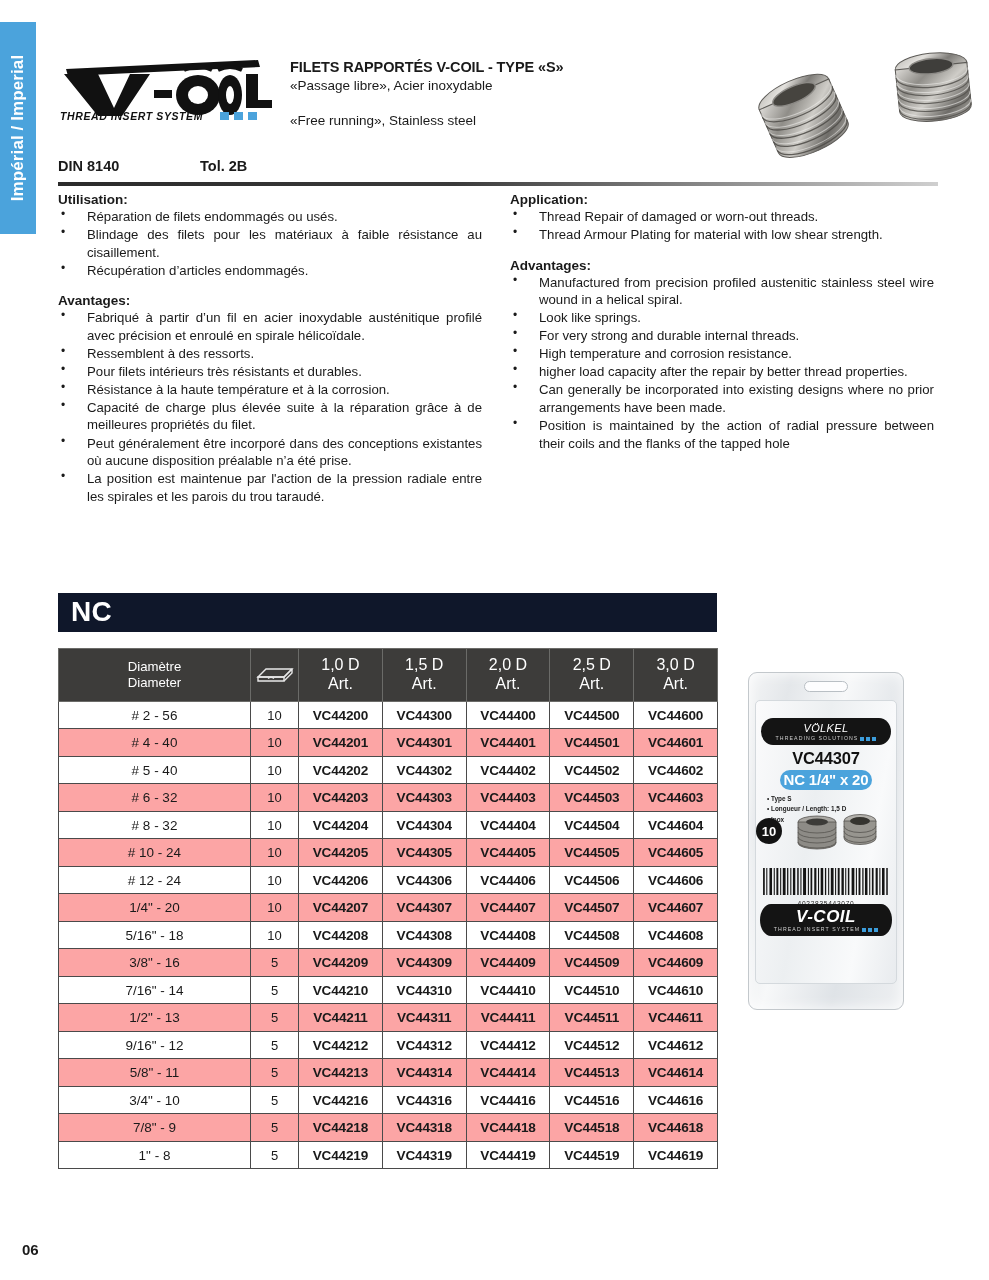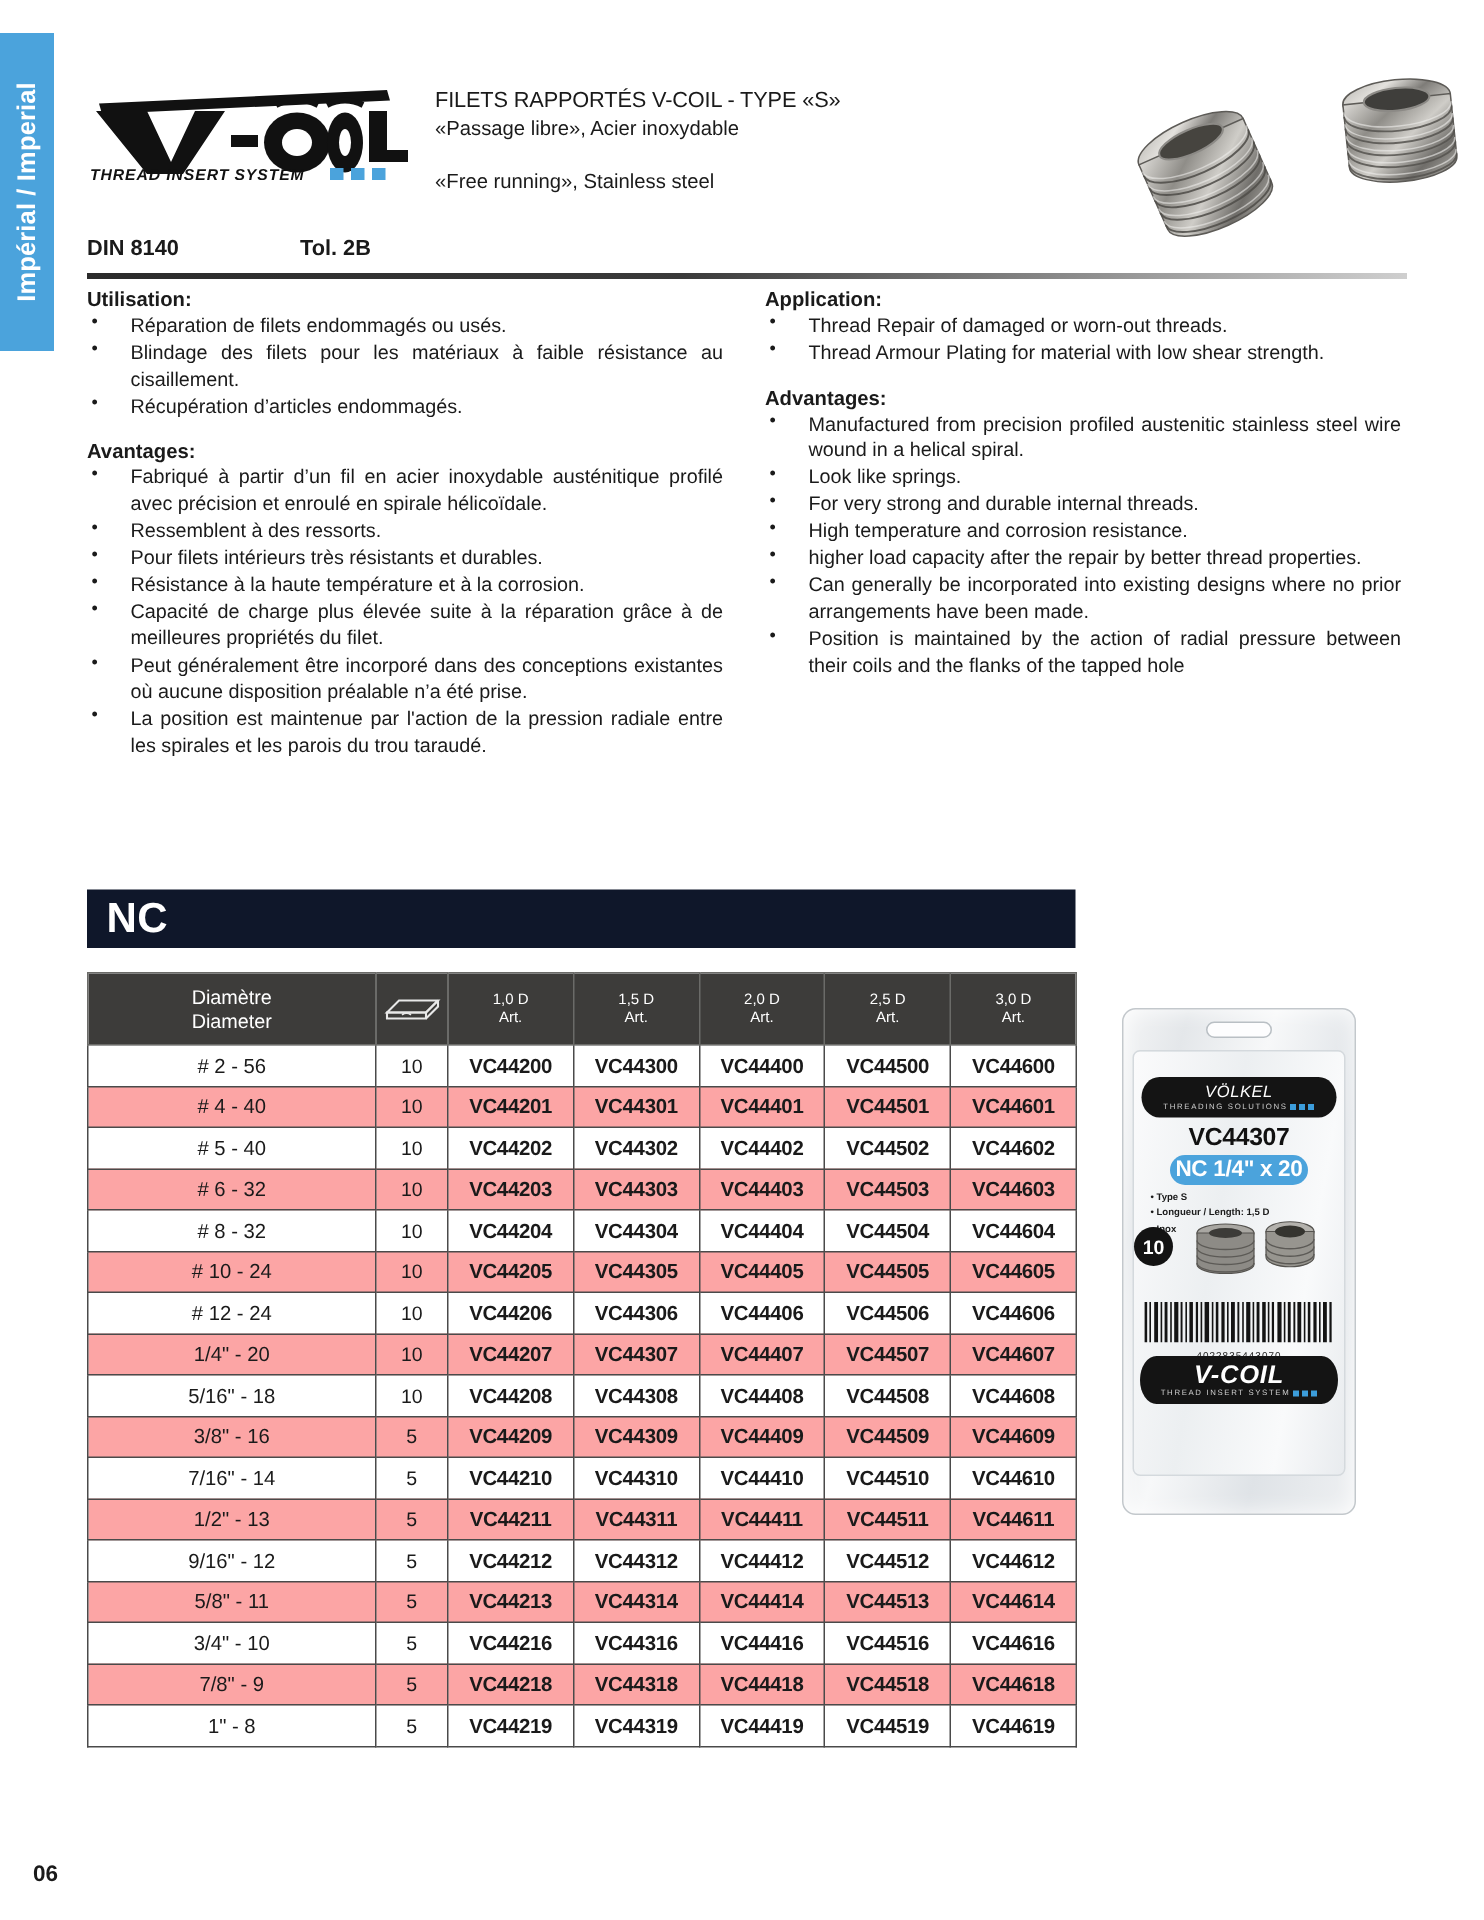--- a/index.html
+++ b/index.html
@@ -33,21 +33,21 @@
     font-weight: bold;
     letter-spacing: .1px;
   }
 
   
   .header { position: absolute; left: 58px; top: 44px; width: 880px; }
   .logo-block { position: absolute; left: 0; top: 10px; width: 215px; }
   .logo-svg { display: block; }
   .title-block { position: absolute; left: 232px; top: 14px; width: 400px; }
   .t-main {
-    font-size: 14.5px; font-weight: normal; letter-spacing: -.1px;
+    font-size: 14.5px; font-weight: bold; letter-spacing: -.1px;
     color: #1a1a1a; line-height: 1.25;
   }
   .t-sub {
     font-size: 13.5px; color: #1a1a1a; line-height: 1.3; margin-top: 1px;
   }
   .t-gap { height: 16px; }
 
   .coils { position: absolute; left: 660px; top: -2px; width: 280px; height: 150px; }
 
   .din-row {
@@ -110,21 +110,21 @@
   table.nc th, table.nc td {
     border: 1px solid #4a4a4a;
     text-align: center;
     vertical-align: middle;
   }
   table.nc thead th {
     background: #3d3c3a;
     color: #ffffff;
     border-color: #6b6b68;
     font-weight: normal;
-    font-size: 10px;
+    font-size: 16px;
     line-height: 1.18;
     padding: 7px 2px;
     height: 48px;
   }
   table.nc thead th.dia { font-size: 13.2px; }
   table.nc thead th .dline { display: block; }
   table.nc tbody td {
     height: 27.5px;
     font-size: 13.5px;
     padding: 0 2px;

